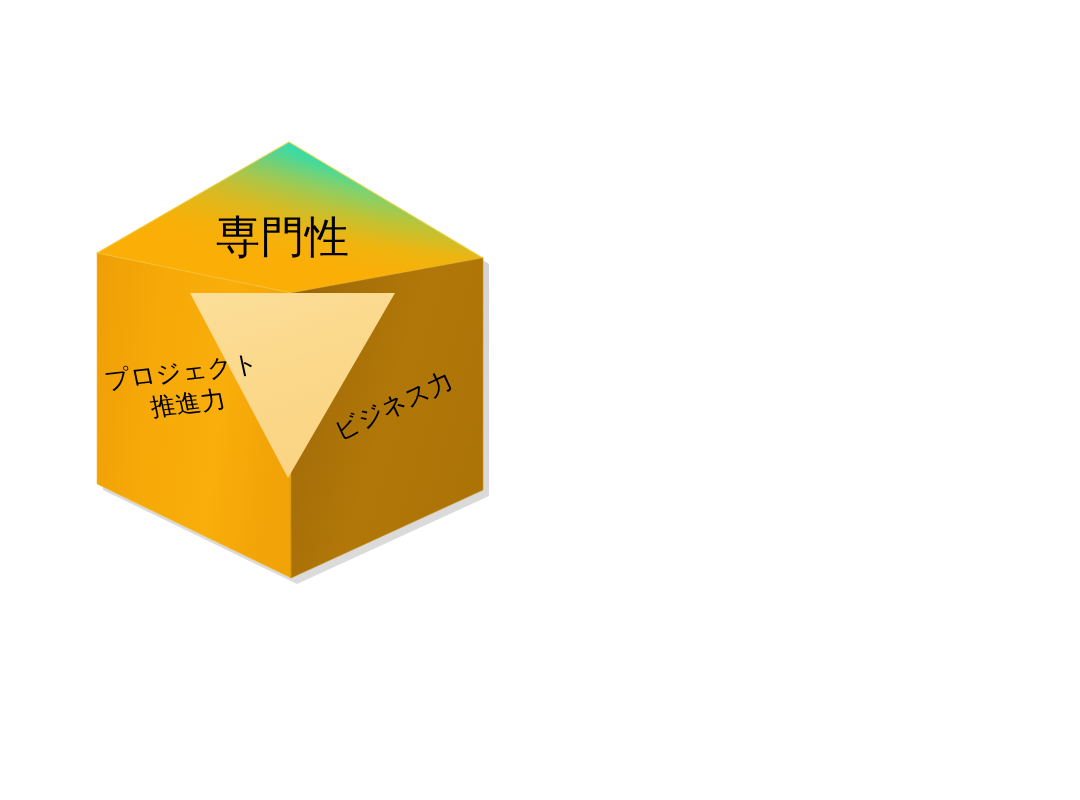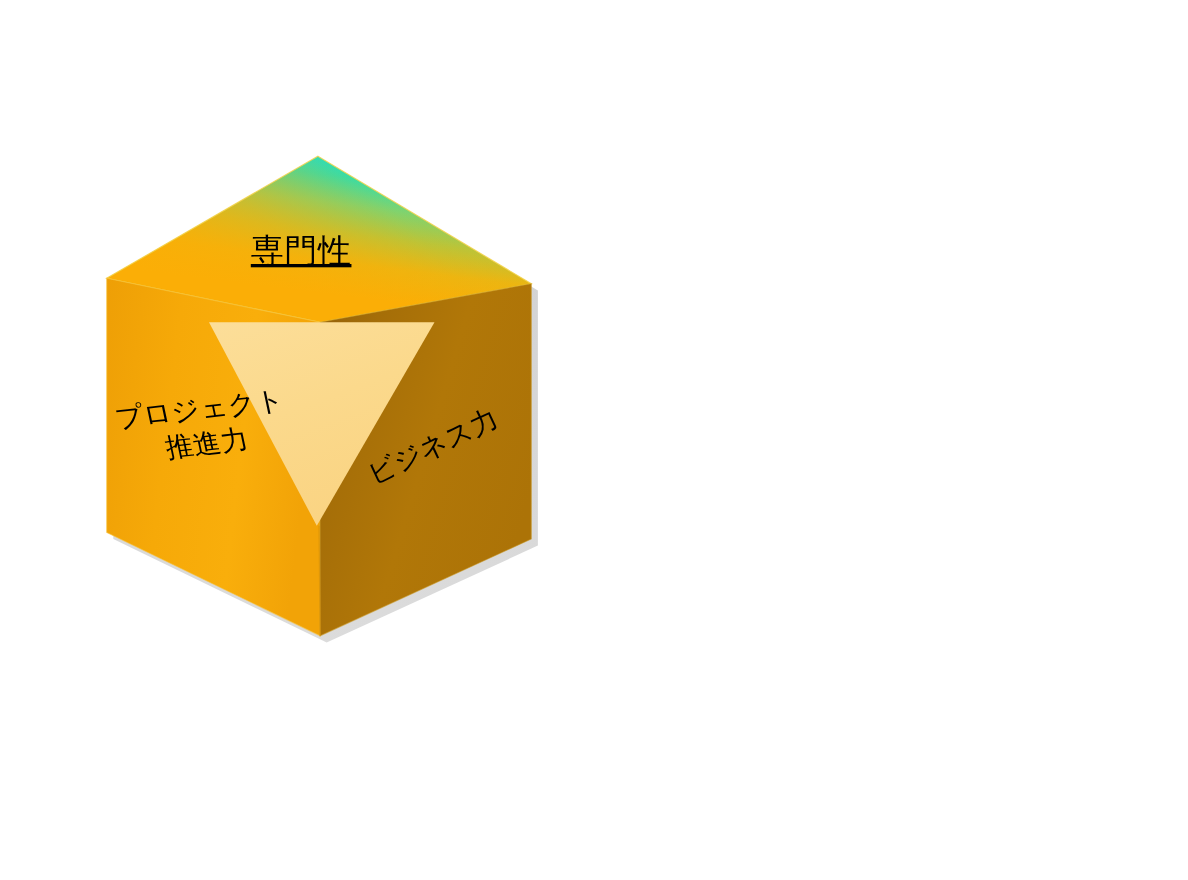--- a/index.html
+++ b/index.html
@@ -36,25 +36,24 @@
     font-family: "DejaVu Sans", "Liberation Sans", sans-serif;
     font-weight: 400;
     line-height: 1.12;
     white-space: pre;
     text-align: center;
     pointer-events: none;
     -webkit-font-smoothing: antialiased;
   }
   
   #label-top {
-    left: 228px;
+    left: 216px;
     top: 212px;
-    font-size: 30px;
+    font-size: 44px;
     letter-spacing: 0.5px;
-    text-decoration: underline;
   }
   
   #label-center {
     left: 244px;
     top: 308px;
     font-size: 27px;
     line-height: 1.22;
     letter-spacing: 0.5px;
   }
   

